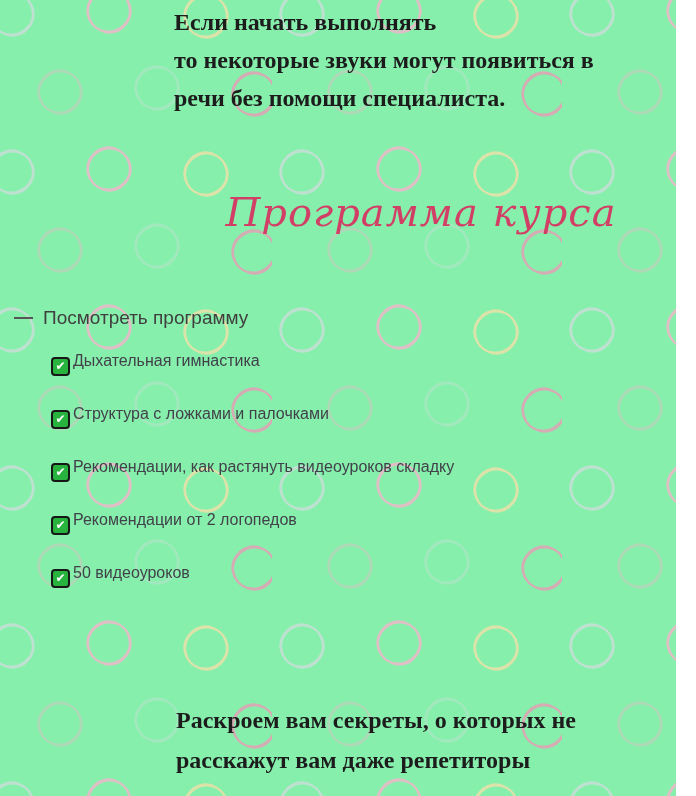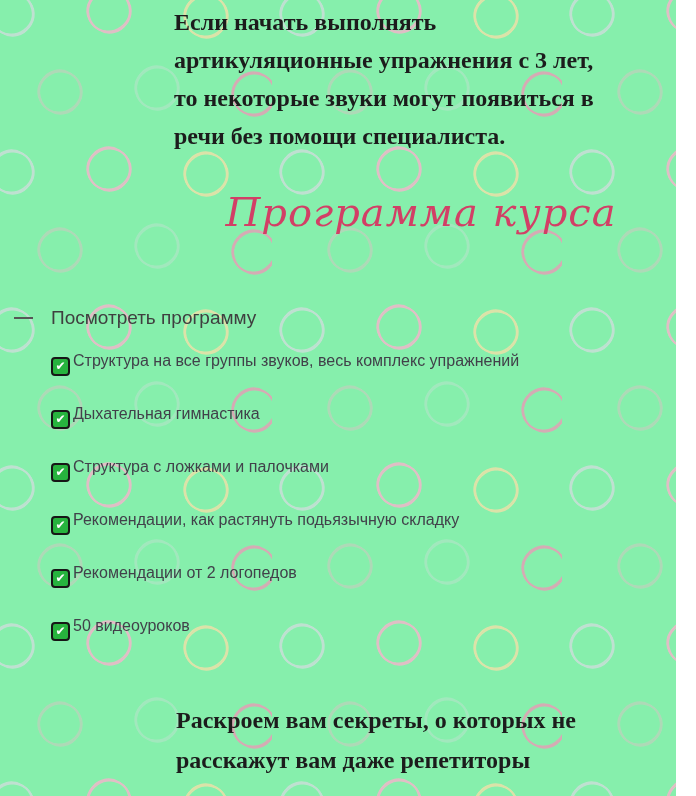--- a/index.html
+++ b/index.html
@@ -62,21 +62,21 @@
 
   .accordion {
     position: absolute;
     left: 14px;
     top: 306px;
     width: 668px;
   }
   .acc-header {
     display: flex;
     align-items: center;
-    gap: 18px;
+    gap: 10px;
     cursor: pointer;
     font-size: 19px;
     line-height: 24px;
     color: var(--muted-text);
   }
   .dash {
     display: inline-block;
     width: 19px;
     height: 2px;
     background: var(--dash-gray);
@@ -144,37 +144,35 @@
         <use href="#scrib" x="272" y="108" style="color:#e39fb5" opacity="0.85"></use>
       </pattern>
     </defs>
     <rect width="696" height="796" fill="url(#scribbles)"></rect>
   </svg>
 
   <div class="content">
 
     <div class="intro">
       <div class="line">Если начать выполнять</div>
-      <div class="line">артикуляционные упражнения с 3 лет,</div>
       <div class="line">то некоторые звуки могут появиться в</div>
       <div class="line">речи без помощи специалиста.</div>
     </div>
 
     <h2 class="section-title">Программа курса</h2>
 
     <section class="accordion">
       <div class="acc-header">
         <span class="dash"></span>
         <span>Посмотреть программу</span>
       </div>
       <ul class="items">
-        <li><span class="check">✔</span><span>Структура на все группы звуков, весь комплекс упражнений</span></li>
         <li><span class="check">✔</span><span>Дыхательная гимнастика</span></li>
         <li><span class="check">✔</span><span>Структура с ложками и палочками</span></li>
-        <li><span class="check">✔</span><span>Рекомендации, как растянуть подьязычную складку</span></li>
+        <li><span class="check">✔</span><span>Рекомендации, как растянуть видеоуроков складку</span></li>
         <li><span class="check">✔</span><span>Рекомендации от 2 логопедов</span></li>
         <li><span class="check">✔</span><span>50 видеоуроков</span></li>
       </ul>
     </section>
 
     <div class="outro">
       <div class="line">Раскроем вам секреты, о которых не</div>
       <div class="line">расскажут вам даже репетиторы</div>
     </div>
 

